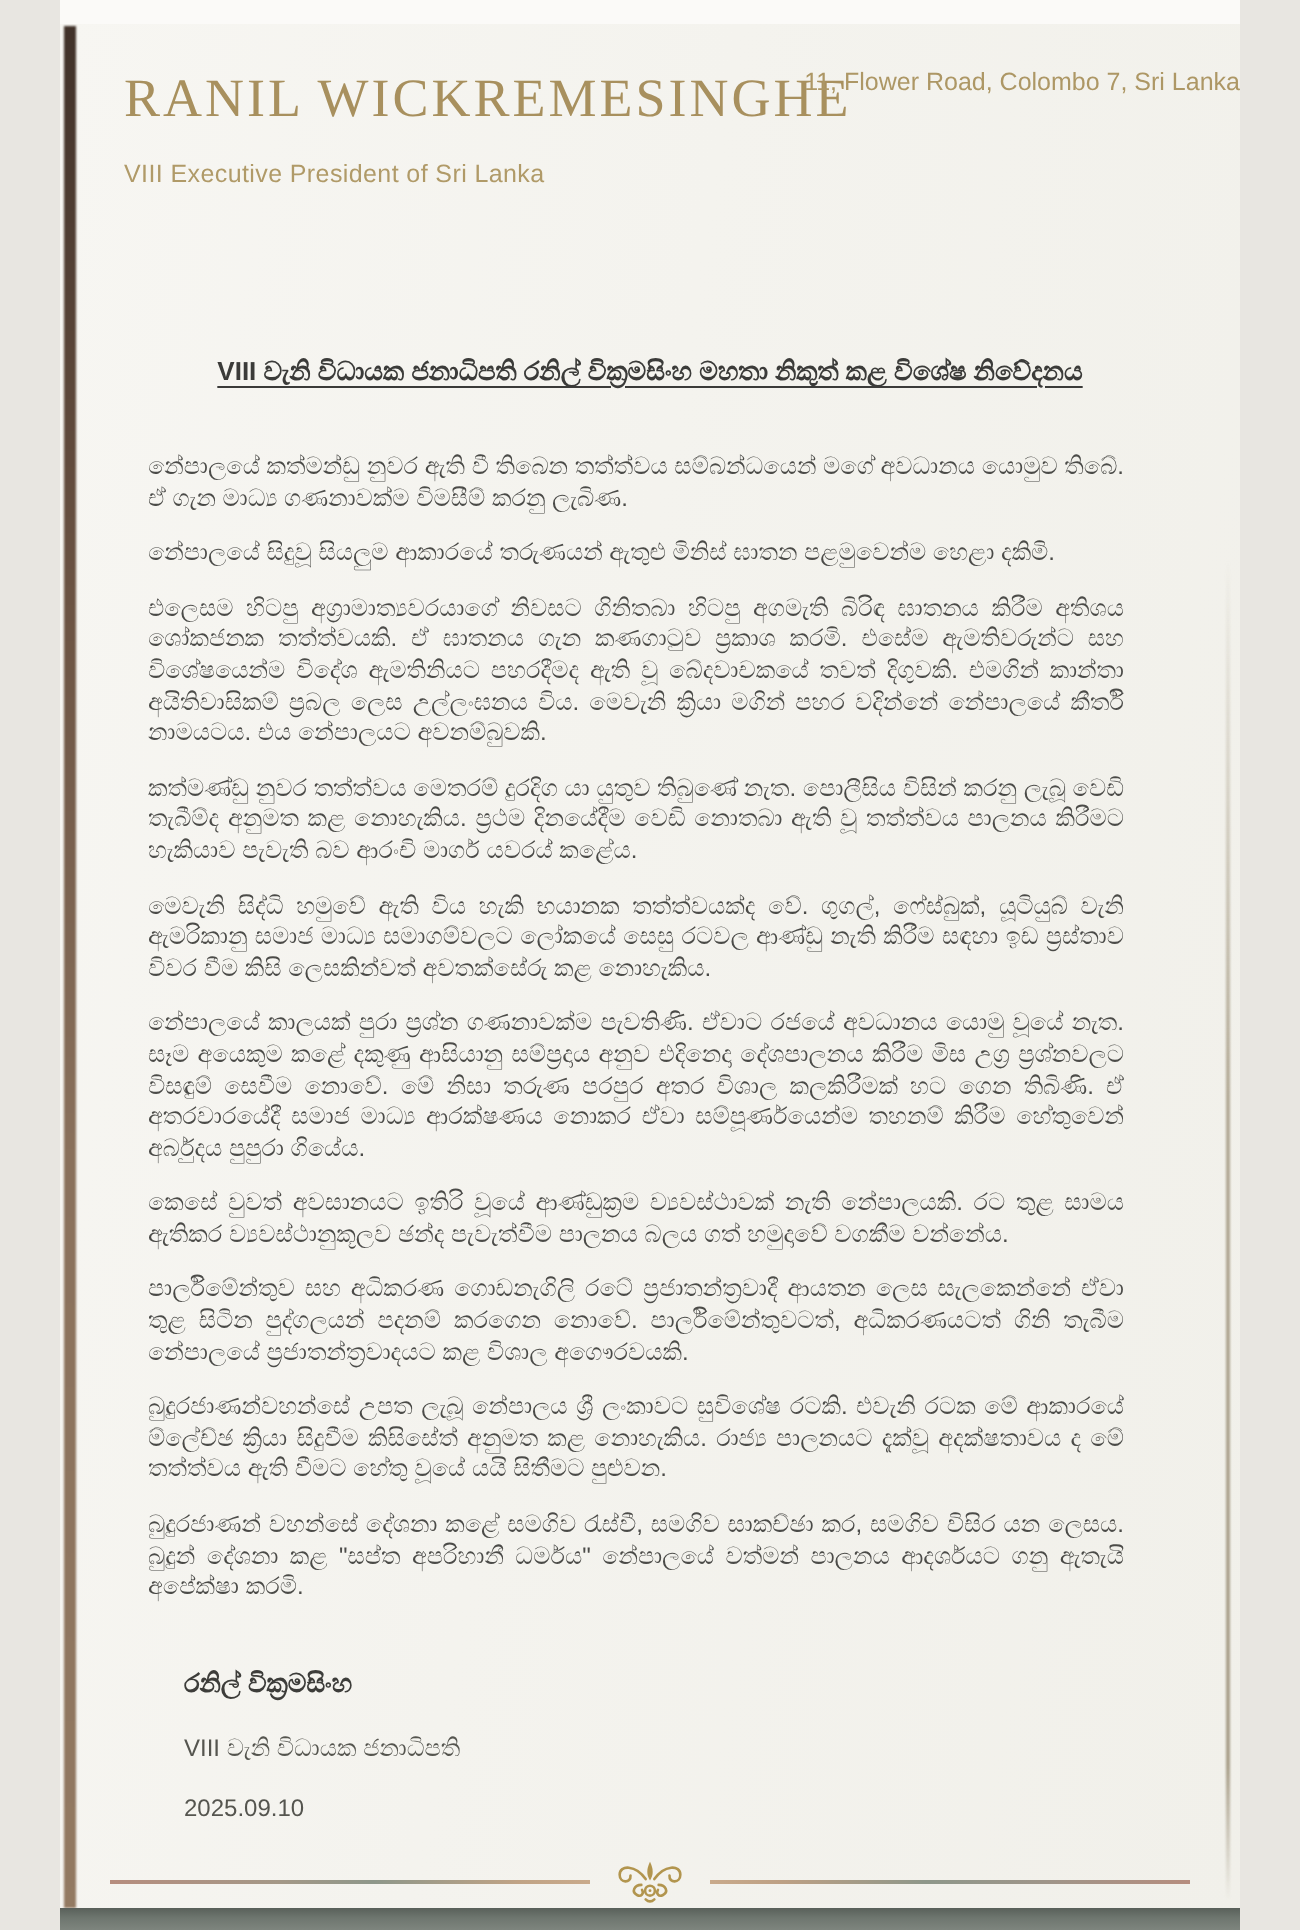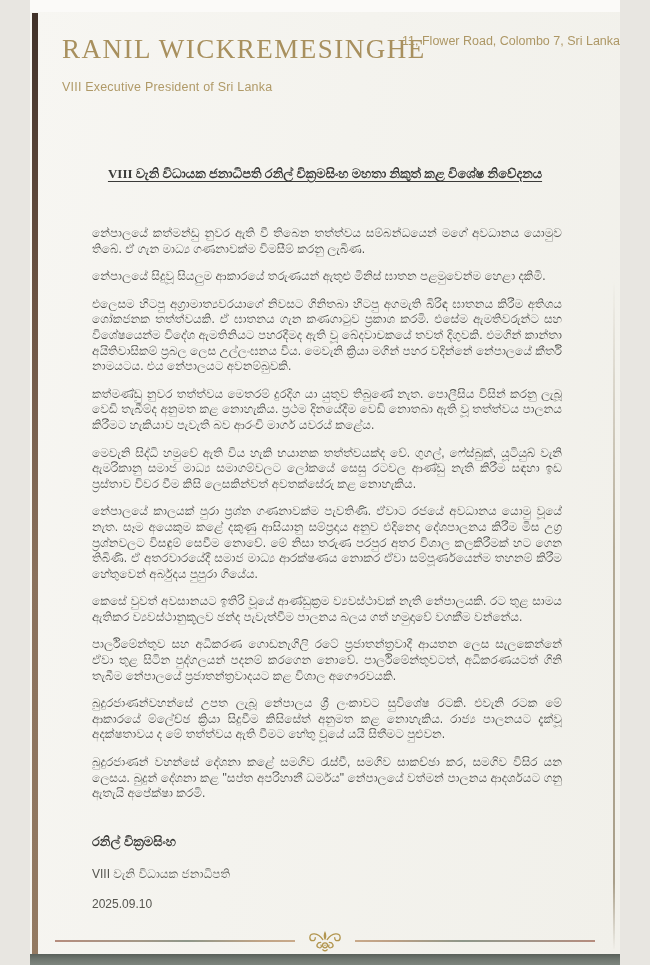--- a/index.html
+++ b/index.html
@@ -37,27 +37,27 @@
   }
   .brand-subtitle{
     margin-top:15px;font-size:12.5px;color:#b09a68;letter-spacing:0.2px;
   }
   .brand-address{
     position:absolute;right:0;top:34px;font-size:12.5px;color:#ad9765;
   }
   
   .doc-title{
     position:absolute;top:166px;left:40px;right:40px;
-    margin:0;text-align:center;
+    margin:12px;text-align:center;
     font-size:13px;font-weight:bold;color:#3b3b39;
-    text-decoration:underline;text-underline-offset:3px;font-family:Liberation Serif, serif;
+    text-decoration:underline;text-underline-offset:3px;
   }
   
   .doc-body{
-    position:absolute;top:226px;left:62px;right:58px;
+    position:absolute;top:226px;left:44px;right:58px;
   }
   .doc-body p{
     margin:0 0 12px 0;
     font-size:12px;line-height:15.6px;
     text-align:justify;color:#4b4b48;
   }
   
   .signature{position:absolute;top:834px;left:62px;}
   .sig-name{font-size:13px;font-weight:bold;color:#3d3d3a;}
   .sig-role{margin-top:17px;font-size:12px;color:#55554f;}

